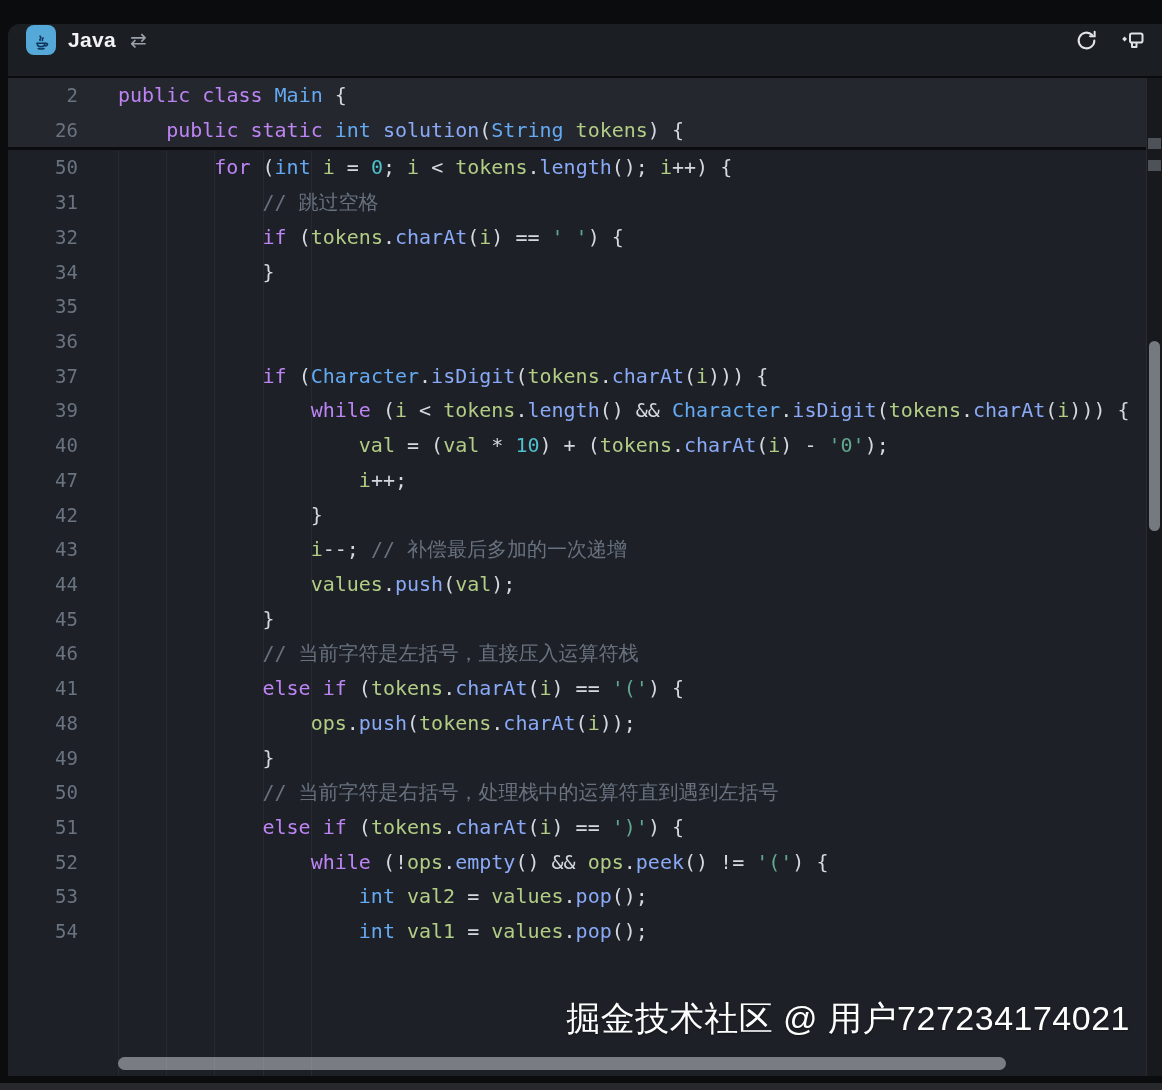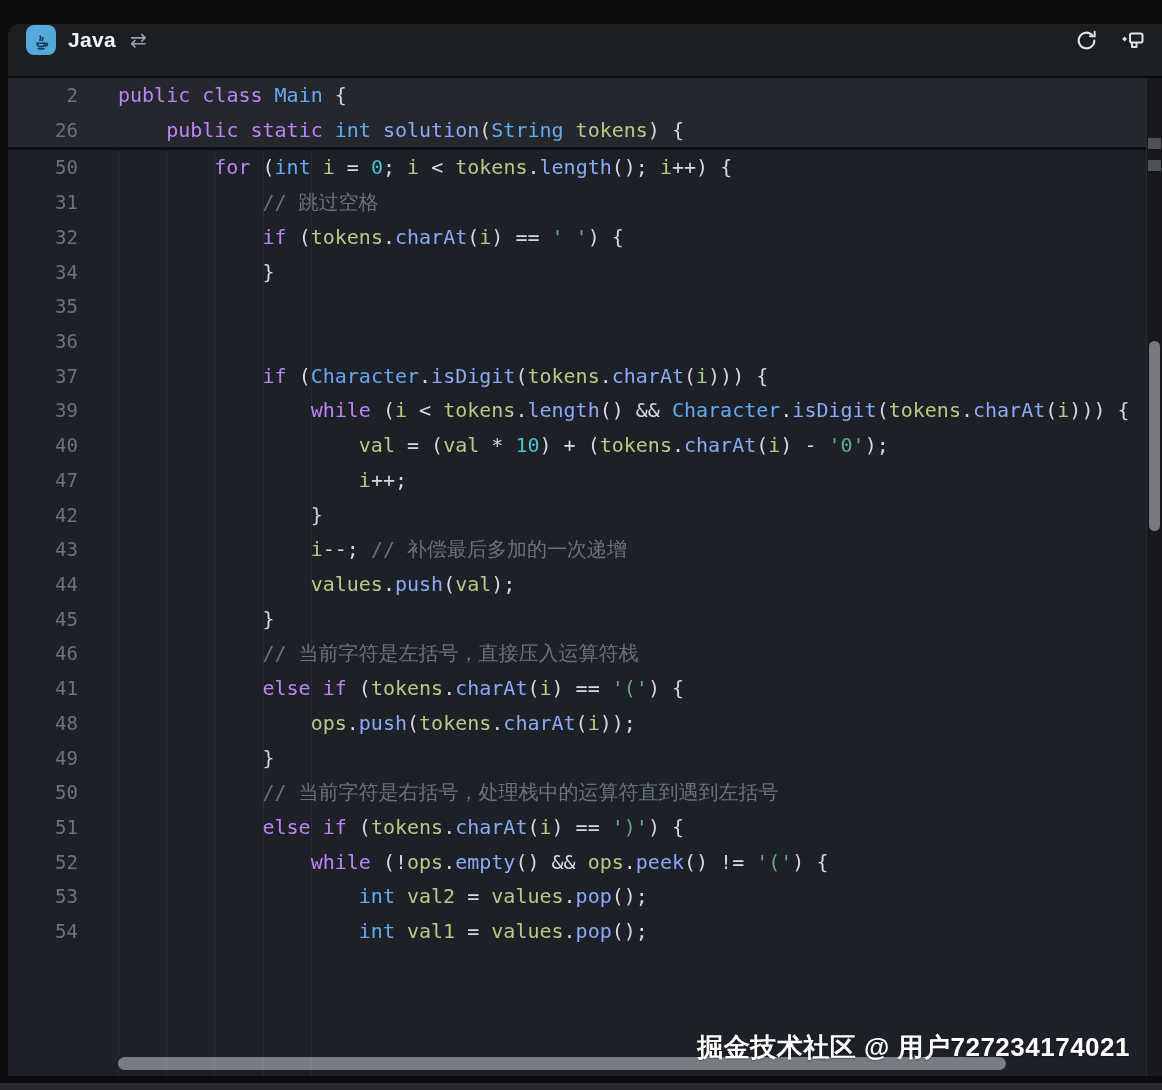--- a/index.html
+++ b/index.html
@@ -57,23 +57,23 @@
     background:#17191d; border-left:1px solid #272b31; z-index:4;
   }
   .vthumb { position:absolute; right:2px; top:263px; width:11px; height:190px; border-radius:6px; background:rgba(154,160,168,.72); cursor:pointer; }
   .vmark  { position:absolute; right:1px; width:13px; height:11px; background:#4d5258; }
   .hthumb {
     position:absolute; left:110px; top:1033px; width:888px; height:13px;
     border-radius:7px; background:rgba(197,202,208,.55); z-index:6; cursor:pointer;
   }
   
   .watermark {
-    position:absolute; top:1030px; right:32px; z-index:7;
+    position:absolute; top:996px; right:32px; z-index:7;
     color:#ffffff; font-family:"Liberation Sans", sans-serif;
-    font-size:26px; font-weight:700; letter-spacing:.5px;
+    font-size:34px; font-weight:400; letter-spacing:.5px;
     text-shadow:0 1px 2px rgba(0,0,0,.35);
   }
 </style>
 </head>
 <body>
 
 <div class="page">
 
   <div class="card">
 

